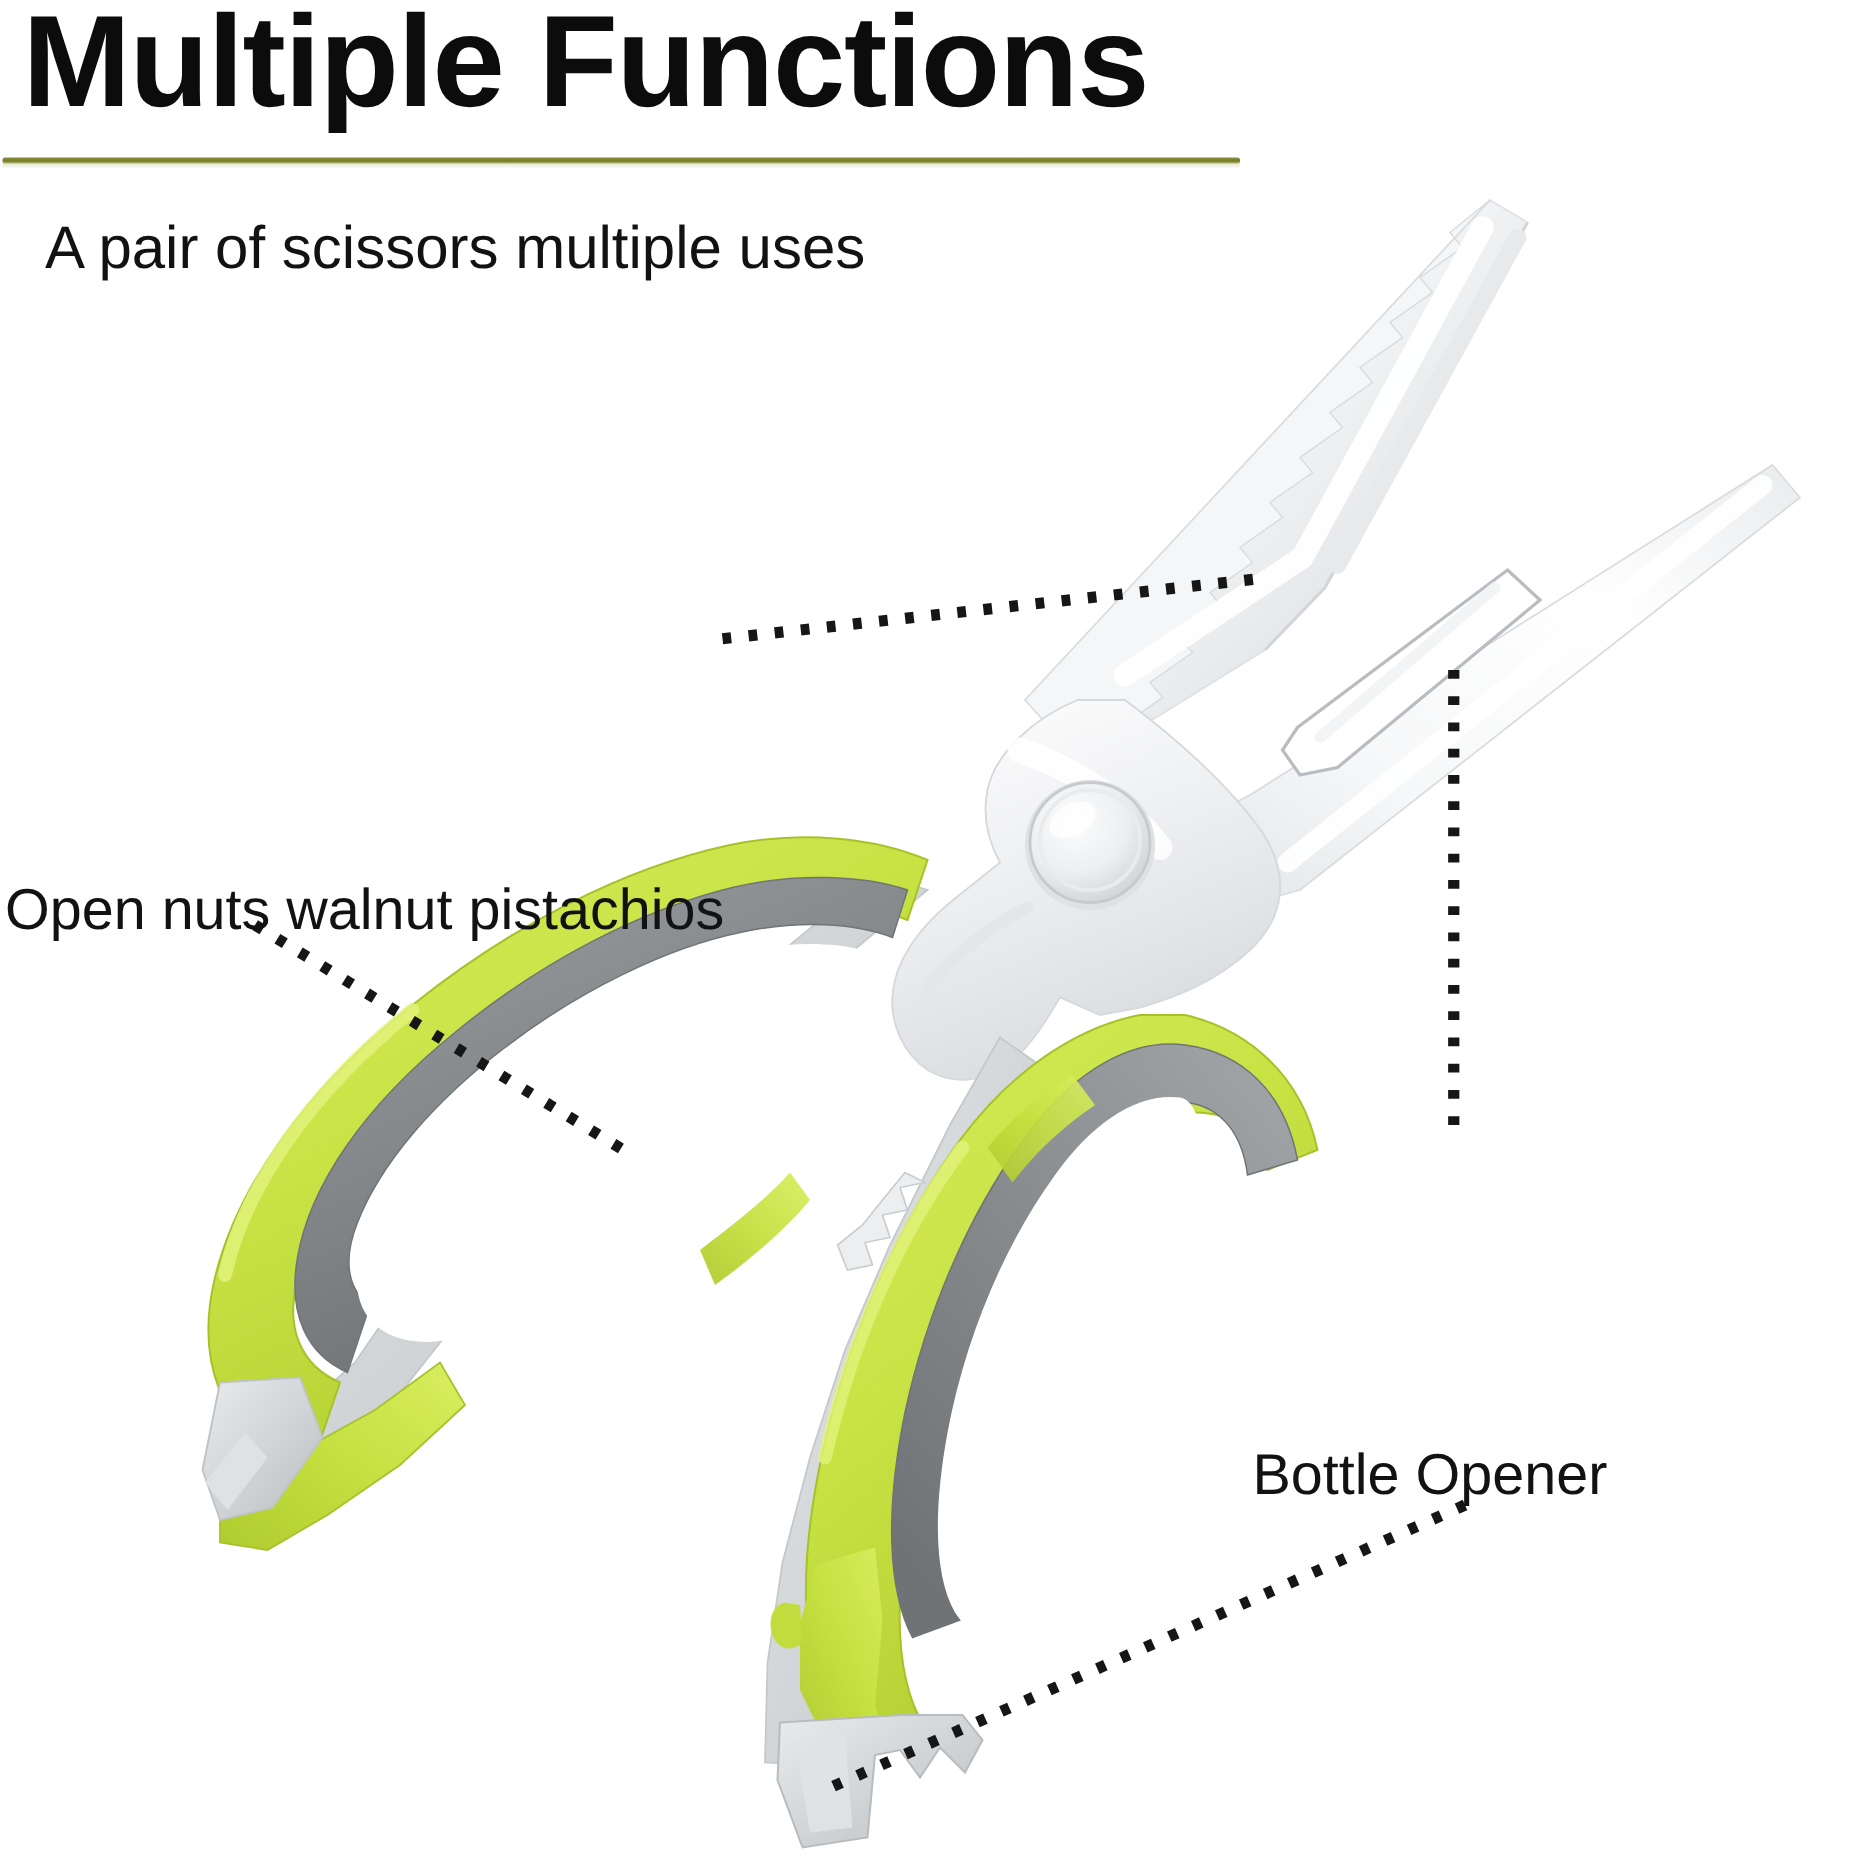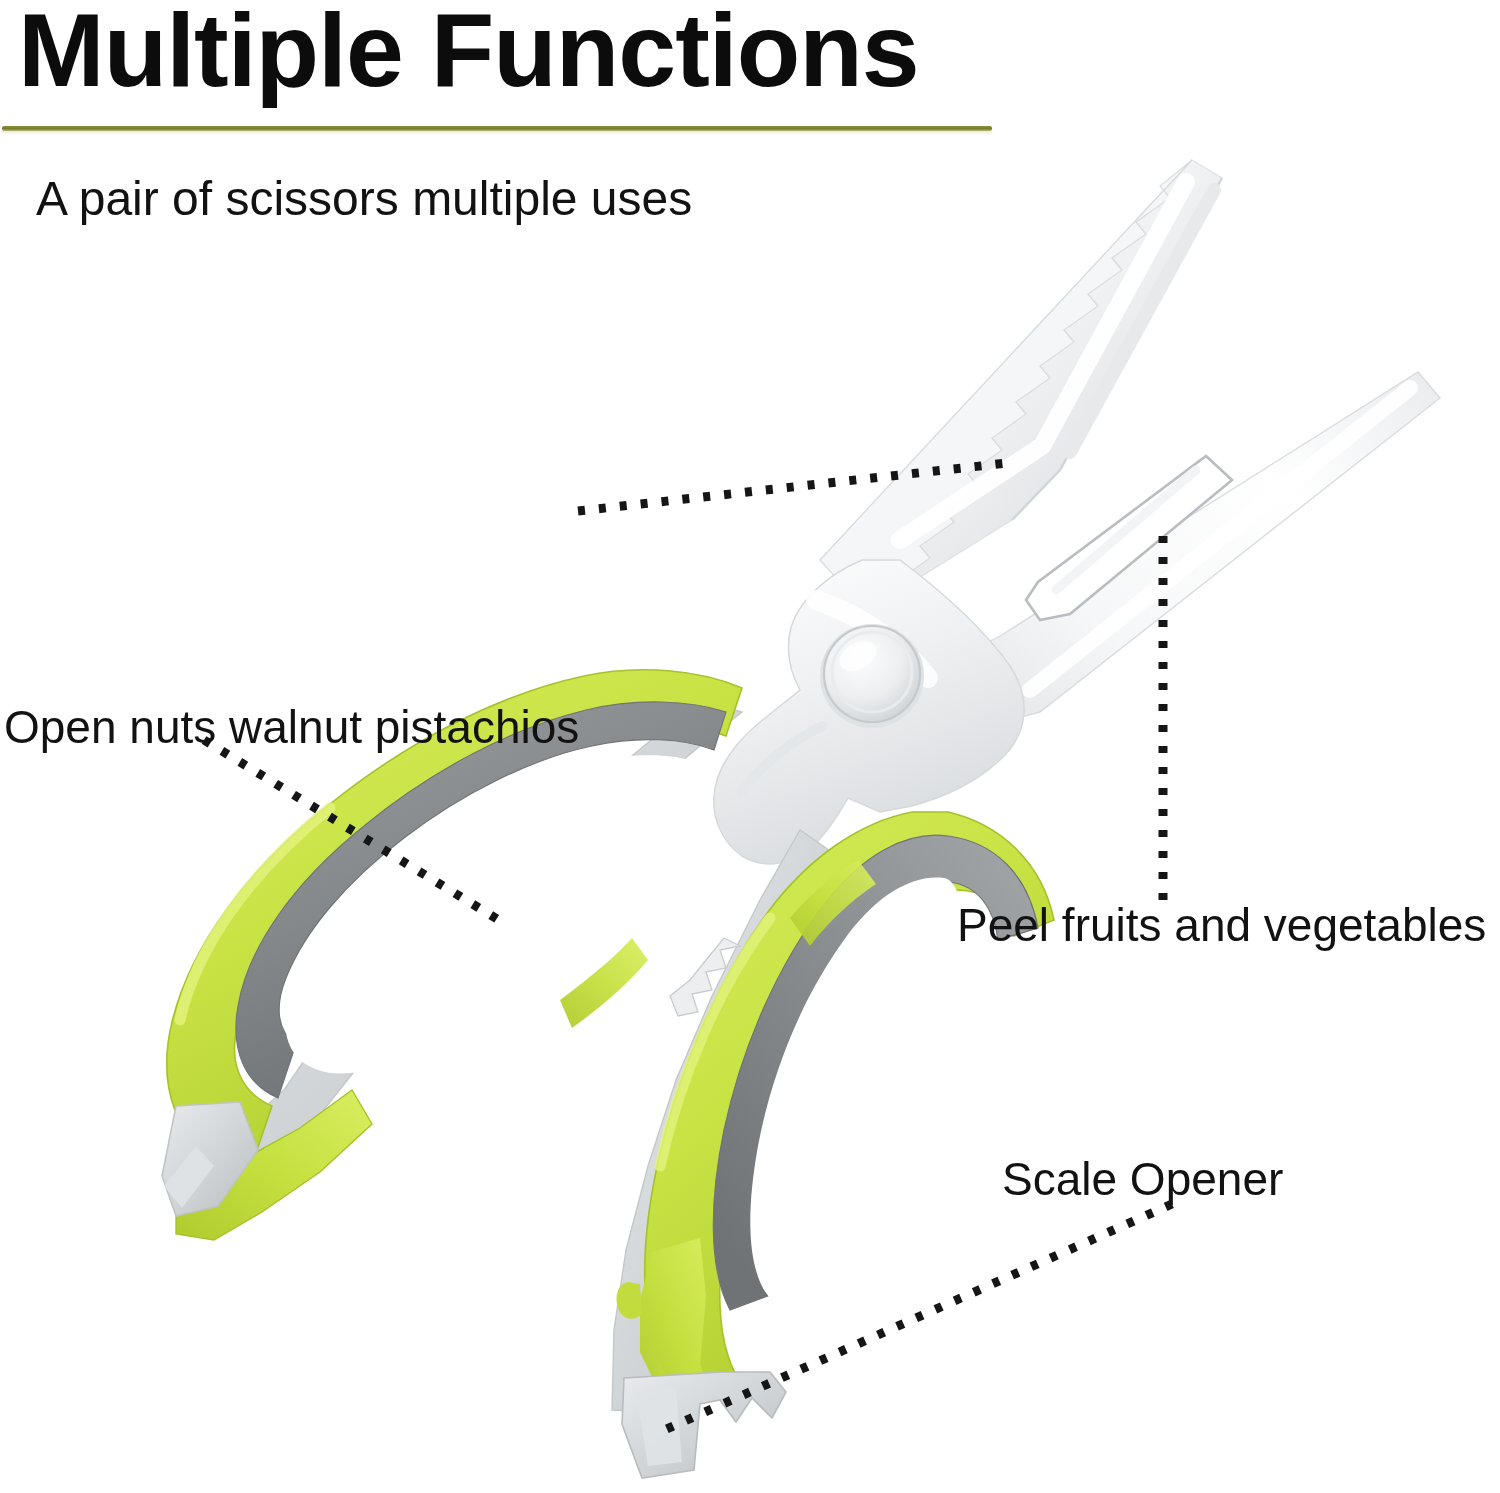--- a/index.html
+++ b/index.html
@@ -280,16 +280,15 @@
       <path d="M636,1392 L676,1388 L682,1462 L648,1466 Z" fill="#e0e3e6" opacity="0.9"></path>
     </g>
 
     <path class="leader" d="M578,511 L1016,462"></path>
     <path class="leader" d="M204,740 L502,922"></path>
     <path class="leader" d="M1163,536 L1163,906"></path>
     <path class="leader" d="M1172,1204 L660,1432"></path>
   </svg>
 
   <div class="callout c-nuts">Open nuts walnut pistachios</div>
-  <div class="callout c-peel">Peel fruits and vegetables</div>
-  <div class="callout c-bottle">Scale Opener</div>
+  <div class="callout c-bottle">Bottle Opener</div>
 
 </div>
 
 </body></html>

